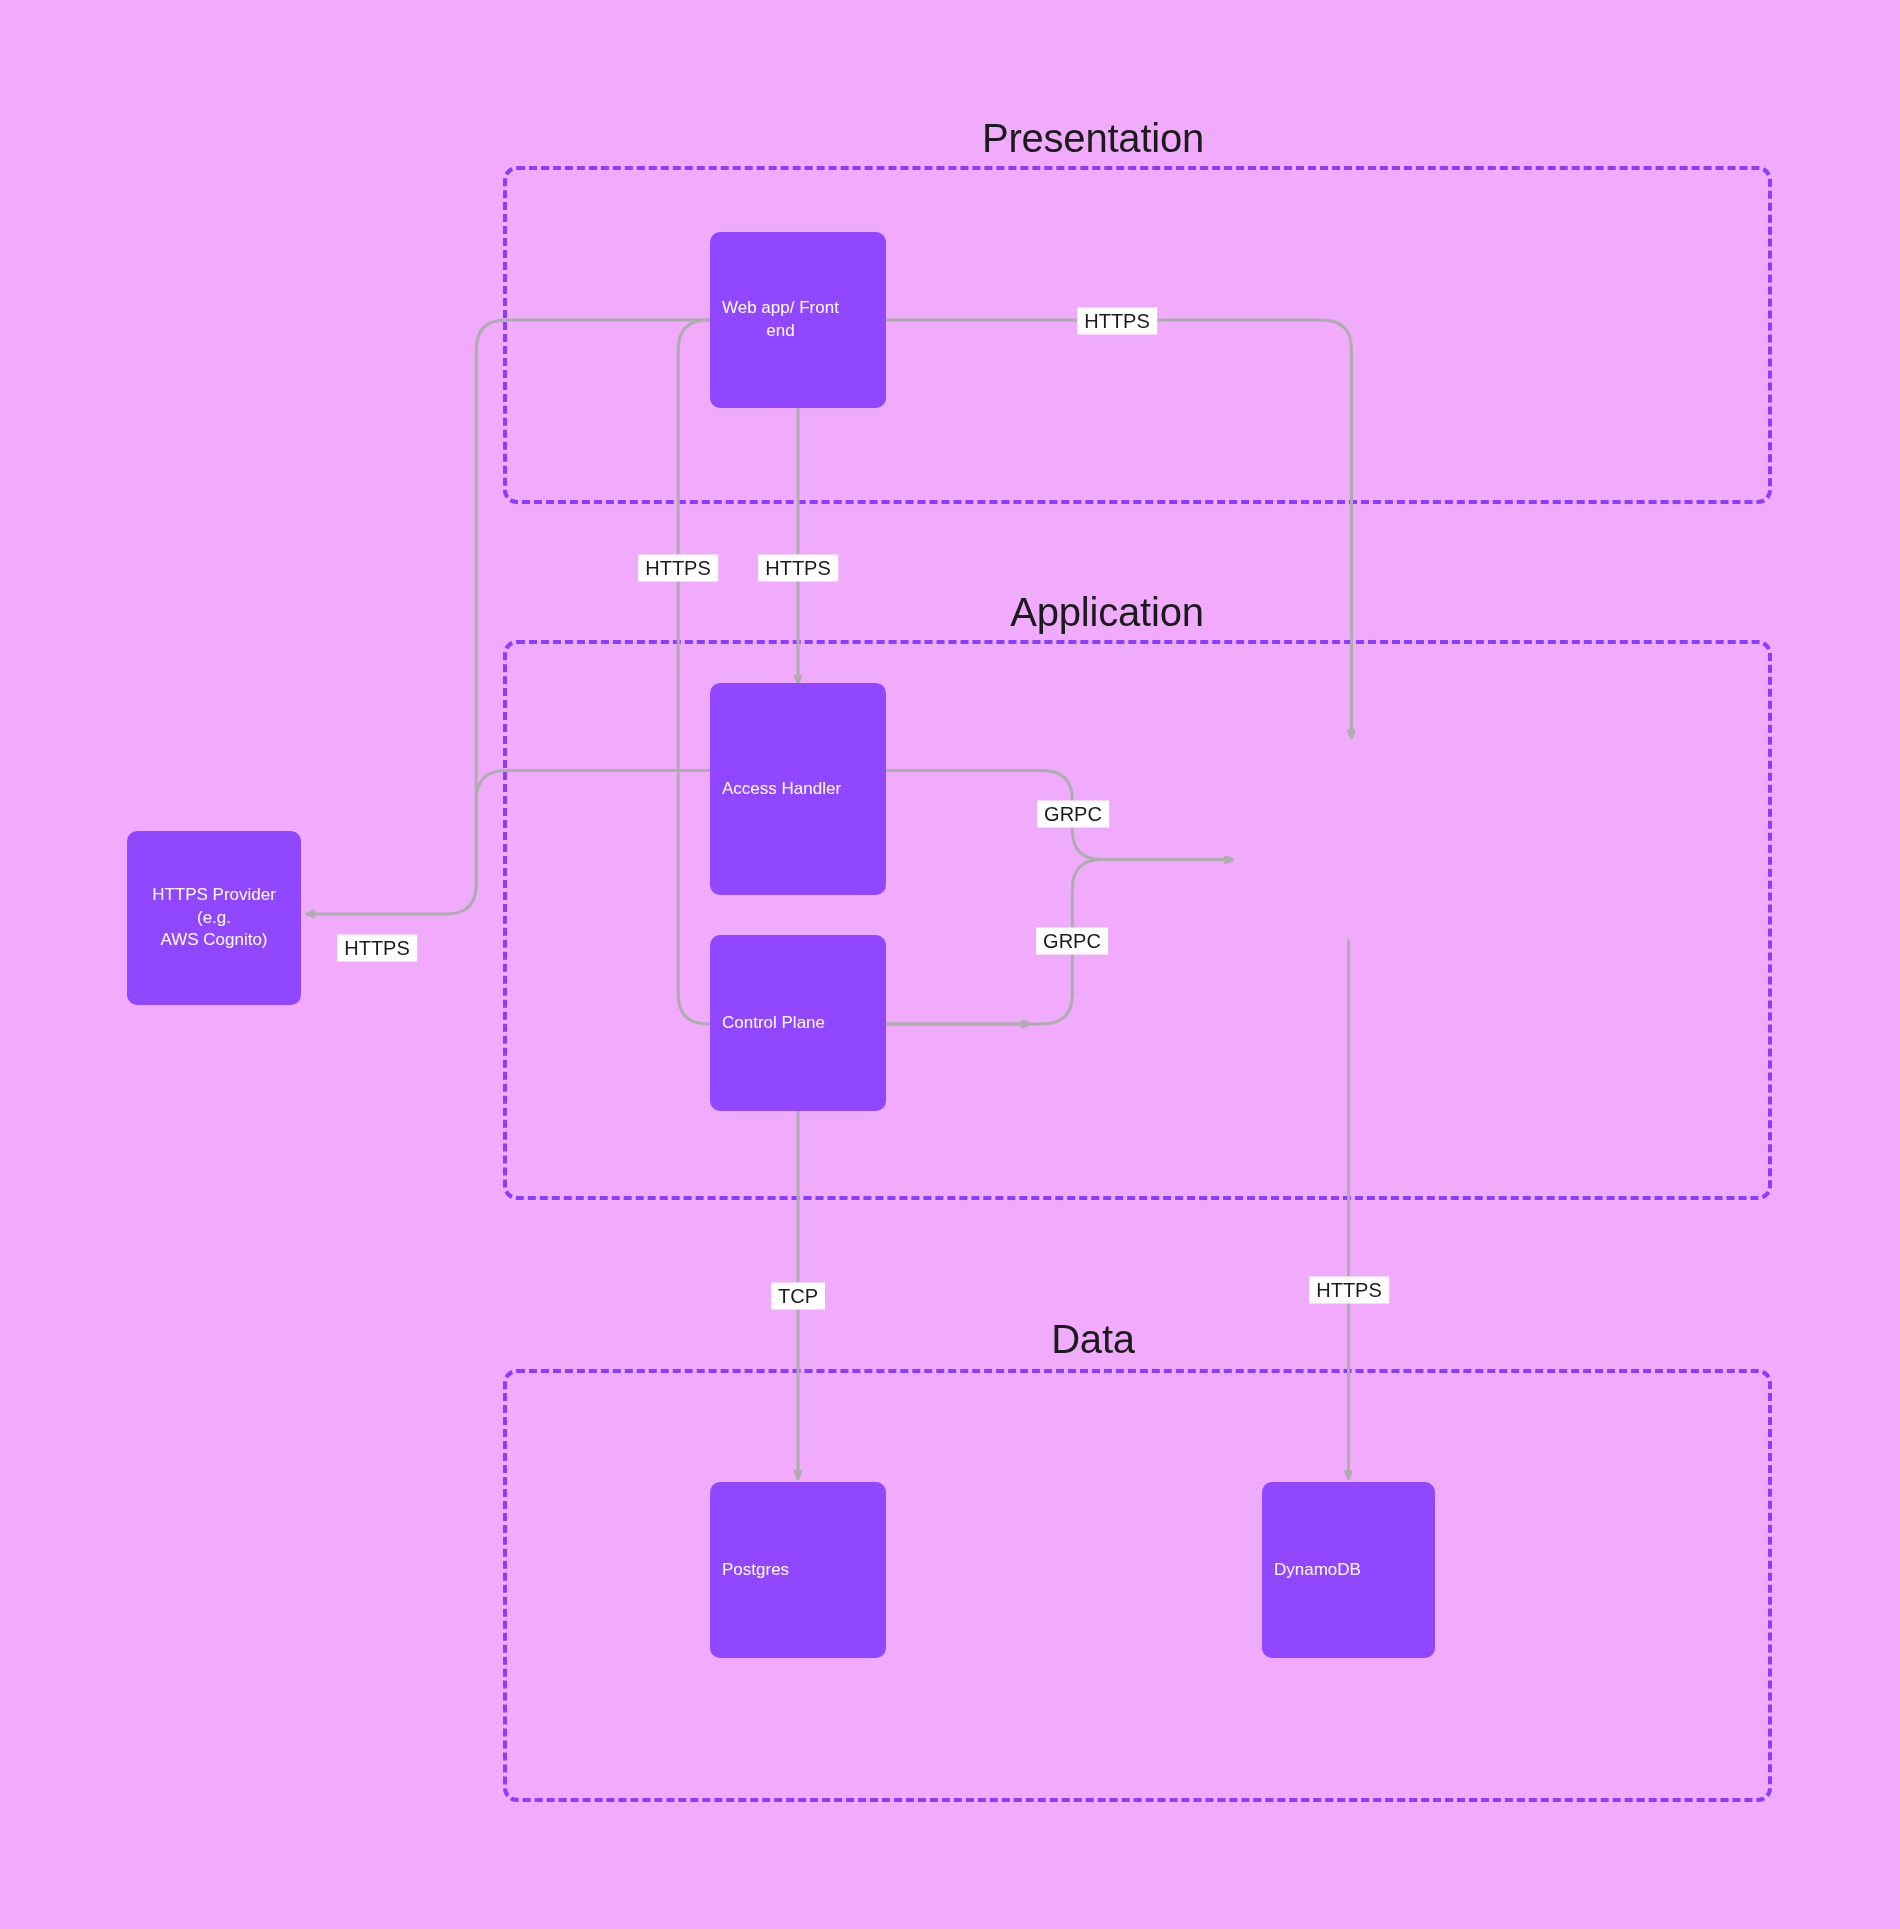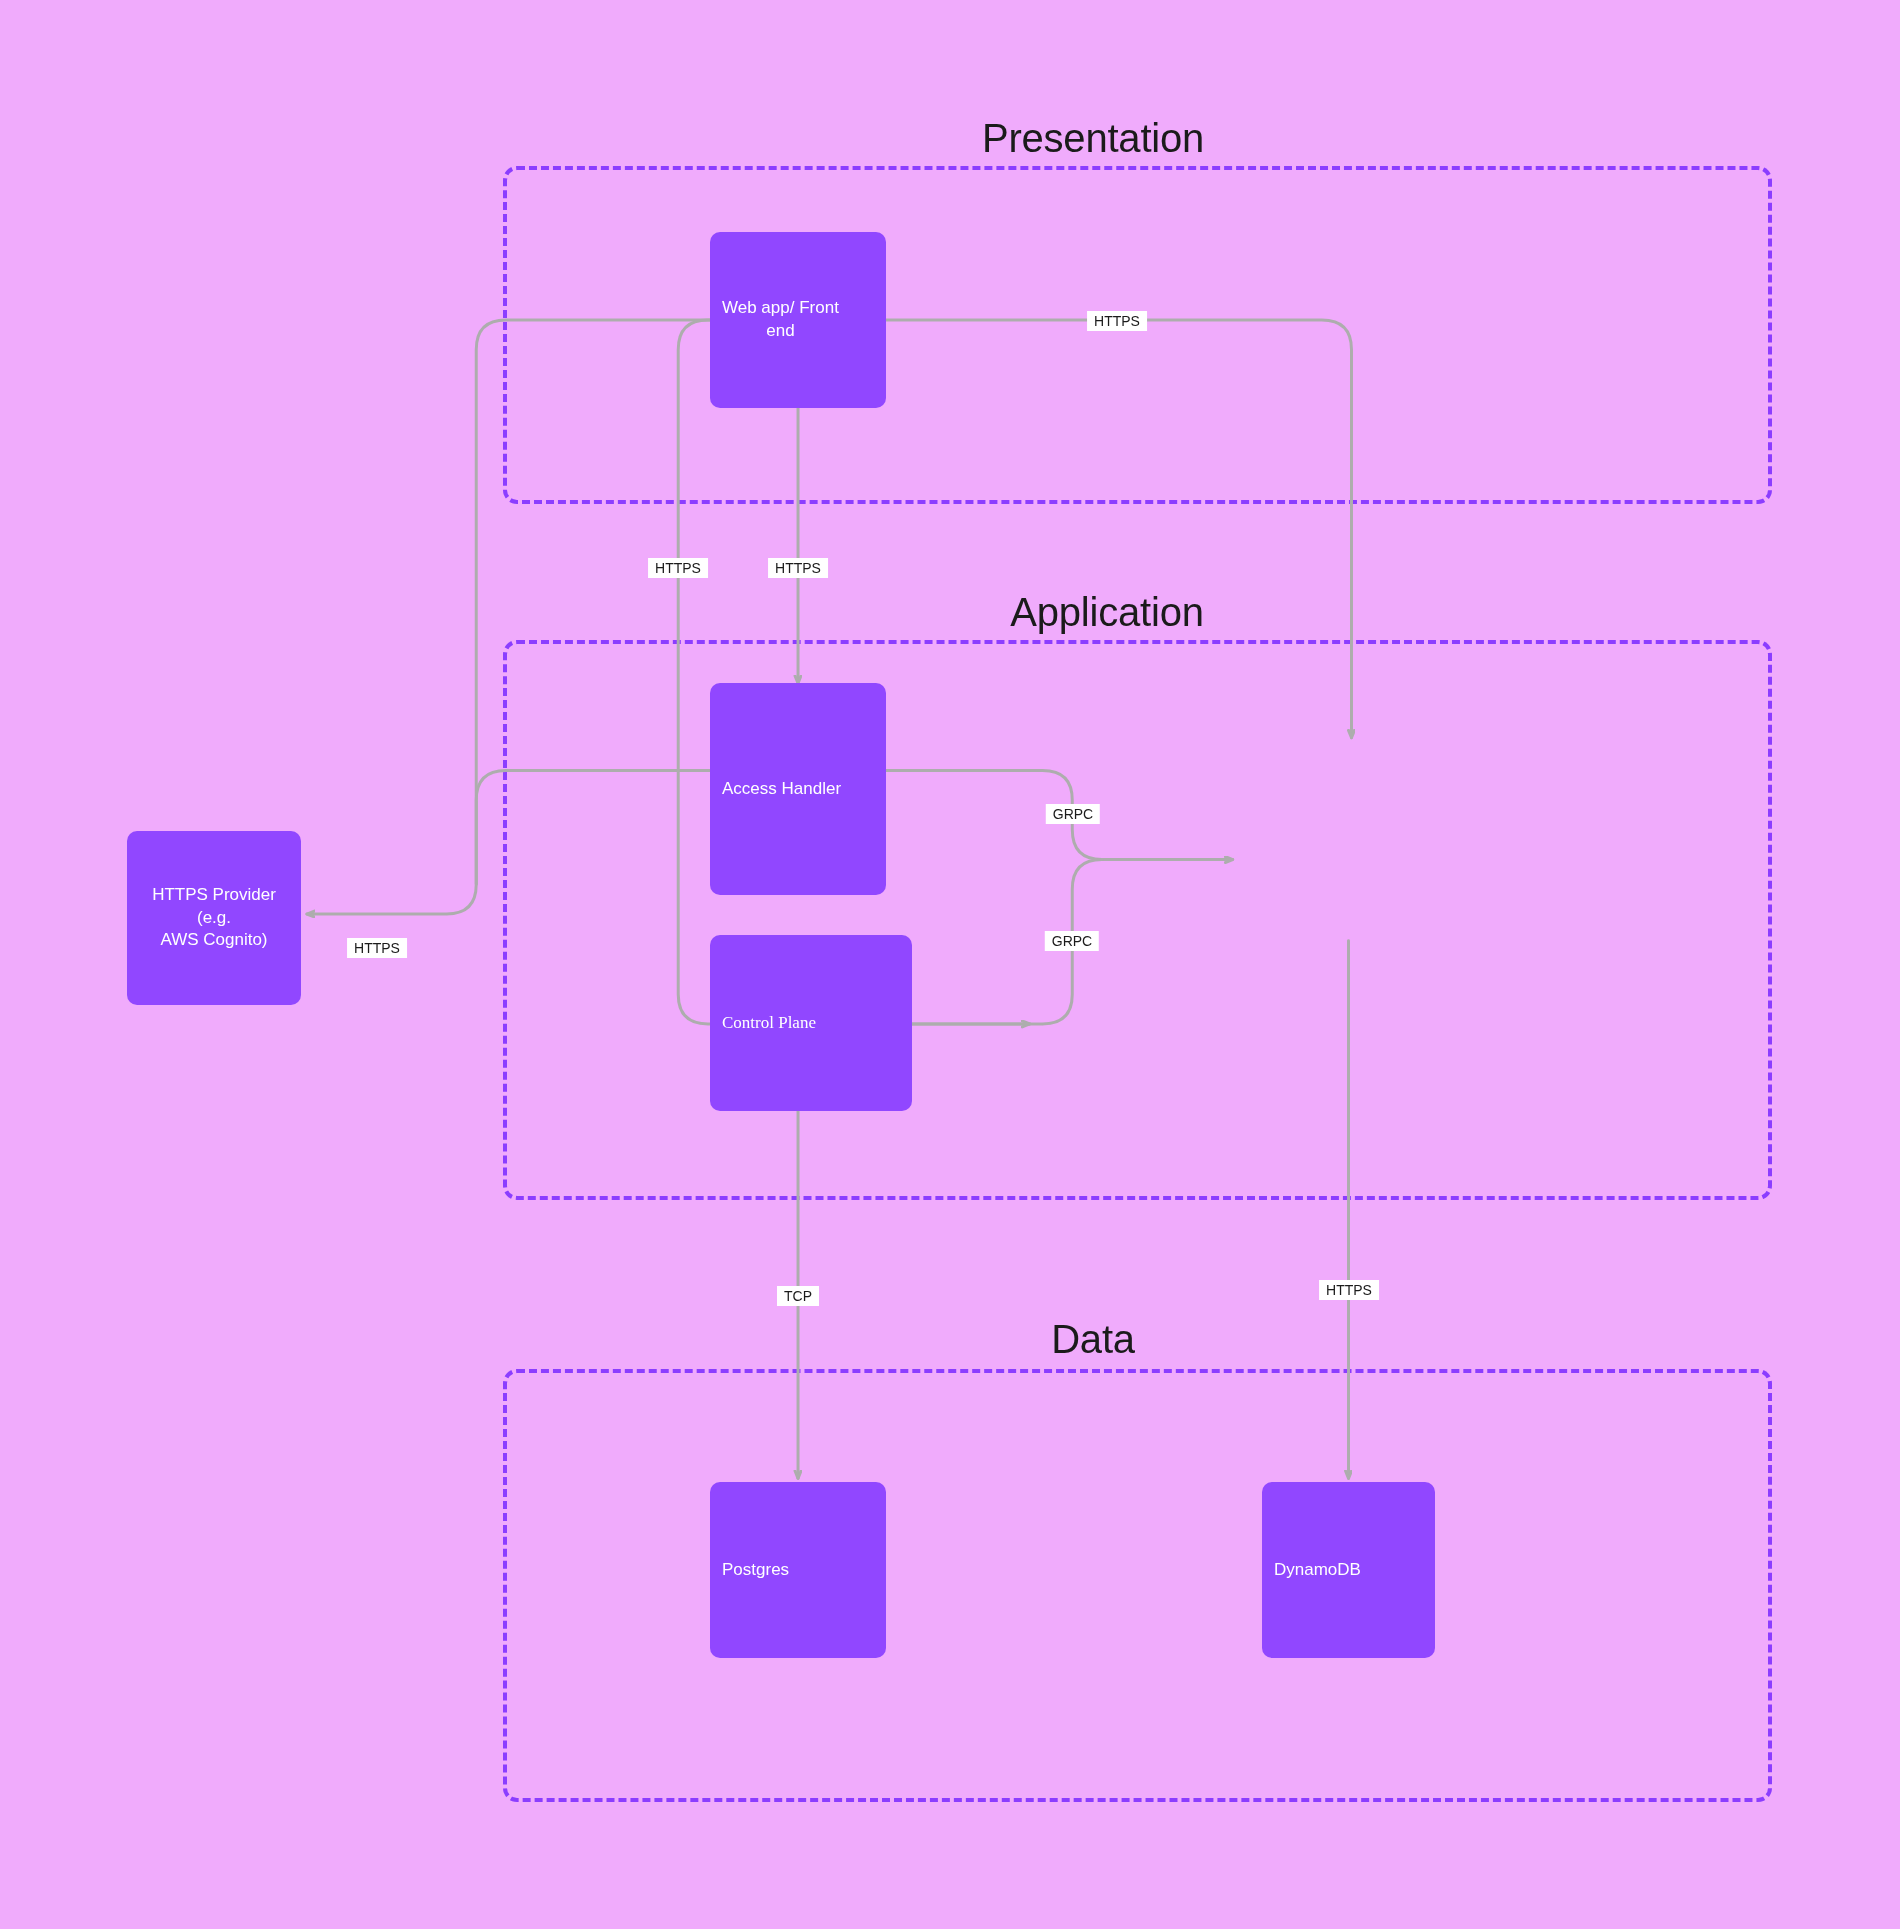--- a/index.html
+++ b/index.html
@@ -50,21 +50,21 @@
     color: #ffffff;
     font-size: 17px;
     line-height: 1.35;
     padding: 6px 12px;
     z-index: 4;
   }
   .node span { display: block; }
   
   .edge-label {
     position: absolute;
-    font-size: 14px;
+    font-size: 20px;
     color: #1b1b1b;
     background: #ffffff;
     padding: 2px 7px;
     white-space: nowrap;
     transform: translate(-50%, -50%);
     z-index: 5;
   }
   
   svg#wires {
     position: absolute;
@@ -136,21 +136,21 @@
       <span>AWS Cognito)</span>
     </div>
   </div>
 
   <div class="node" style="left:710px; top:683px; width:176px; height:212px;">
     <div>
       <span>Access Handler</span>
     </div>
   </div>
 
-  <div class="node" style="left:710px; top:935px; width:202px; height:176px;font-family:Liberation Serif, serif;">
+  <div class="node" style="left:710px; top:935px; width:176px; height:176px;">
     <div>
       <span>Control Plane</span>
     </div>
   </div>
 
 
   <div class="node" style="left:710px; top:1482px; width:176px; height:176px;">
     <div>
       <span>Postgres</span>
     </div>

